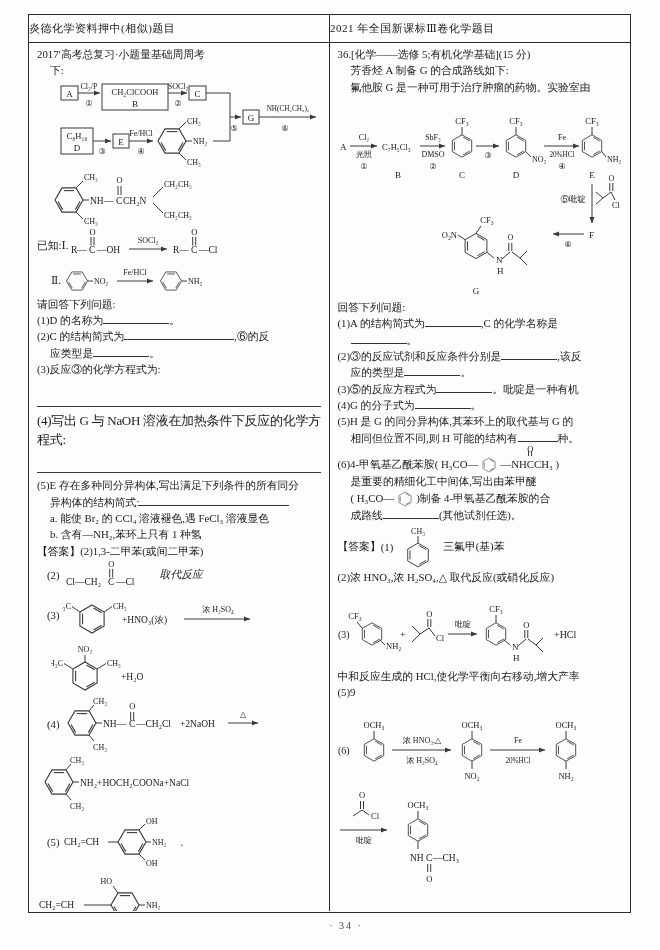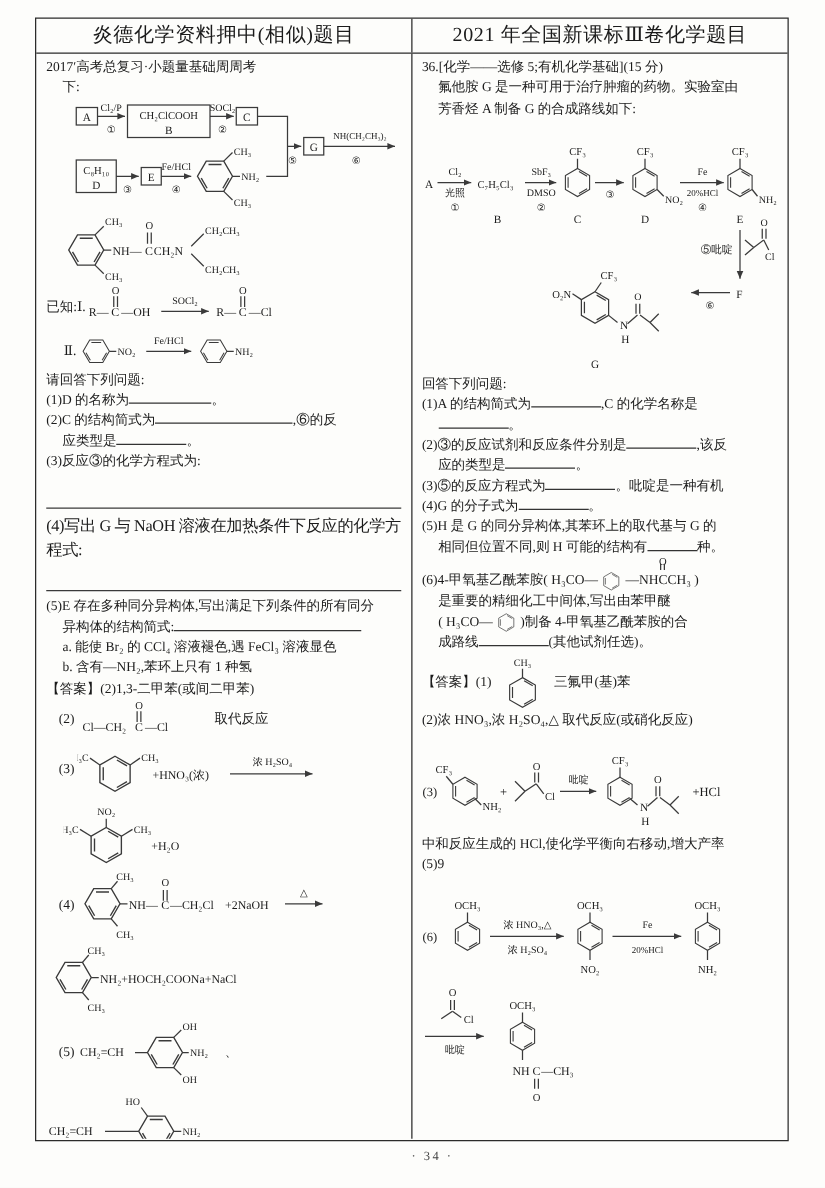--- a/index.html
+++ b/index.html
@@ -1,21 +1,21 @@
 <!DOCTYPE html>
 <html><head>
 <meta charset="utf-8">
 <style>
 *{margin:0;padding:0;box-sizing:border-box}
 html,body{width:660px;height:950px}
 body{background:#f4f4f1;font-family:"Liberation Serif","DejaVu Serif",serif;color:#1b1b1b}
 .page{position:relative;width:660px;height:950px;background:#fdfdfb;overflow:hidden}
 .frame{position:absolute;left:28px;top:14px;width:603px;height:899px;border:1.5px solid #2b2b2b;background:#fdfdfb}
 .hdr{display:flex;height:28px;border-bottom:1.5px solid #2b2b2b}
-.hdr .hcell{flex:1;text-align:center;line-height:27px;font-size:16px;letter-spacing:.5px}
+.hdr .hcell{flex:1;line-height:27px;font-size:11px;letter-spacing:.5px}
 .hdr .hcell:first-child{border-right:1.5px solid #2b2b2b}
 .cols{display:flex;height:868px}
 .col{width:50%;padding:3px 6px 0 8px;overflow:hidden}
 .col.colL{border-right:1.5px solid #2b2b2b}
 p.t{font-size:10.8px;line-height:1.42;margin:1px 0}
 p.ind{margin-left:13px}
 p.fit{font-size:13px;letter-spacing:-.3px}
 .bold{font-weight:normal}
 .blank{display:inline-block;border-bottom:1px solid #333;height:10px;vertical-align:baseline}
 .w40{width:40px}.w56{width:56px}.w66{width:66px}.w110{width:110px}.w150{width:150px}
@@ -189,21 +189,21 @@
       <svg class="mol" width="86" height="30">
         <g class="bond">
           <line x1="45.7" y1="9" x2="45.7" y2="17.5"></line>
                 <line x1="48.7" y1="9" x2="48.7" y2="17.5"></line>
         </g>
         <text x="2" y="25" class="s95">Cl—CH₂</text>
         <text x="44" y="25" class="s95">C</text>
         <text x="52" y="25" class="s95">—Cl</text>
         <text x="47.2" y="7" text-anchor="middle" class="s85">O</text>
       </svg>
-      <span style="margin-left:22px;">取代反应</span>
+      <span style="margin-left:10px;font-style:italic">取代反应</span>
     </div>
 
     <div class="row">
       <span class="lab" style="margin:0 2px 0 10px">(3)</span>
       <svg class="mol" width="200" height="48">
         <g class="bond">
           <line x1="17.9" y1="21" x2="10" y2="15.5"></line>
           <line x1="42.1" y1="21" x2="50" y2="15.5"></line>
           <line x1="122" y1="28" x2="188" y2="28" marker-end="url(#arr)"></line>
         </g>
@@ -290,22 +290,22 @@
       <use href="#benz" transform="translate(88,33) rotate(90)"></use>
       <text x="2" y="36" class="s95">CH₂=CH</text>
       <text x="75" y="12" text-anchor="end" class="s8">HO</text>
       <text x="75" y="61" text-anchor="end" class="s8">HO</text>
       <text x="109" y="36" class="s8">NH₂</text>
     </svg>
   </div>
 
   <div class="col">
     <p class="t">36.[化学——选修 5;有机化学基础](15 分)</p>
+    <p class="t ind">芳香烃 A 制备 G 的合成路线如下:</p>
     <p class="t ind">氟他胺 G 是一种可用于治疗肿瘤的药物。实验室由</p>
-    <p class="t ind">芳香烃 A 制备 G 的合成路线如下:</p>
 
     <svg class="blk" width="284" height="203">
       <g class="bond">
         <line x1="12" y1="50" x2="39" y2="50" marker-end="url(#arr)"></line>
         <line x1="82" y1="50" x2="107" y2="50" marker-end="url(#arr)"></line>
         <line x1="124" y1="38.8" x2="124" y2="31"></line>
         <line x1="138" y1="50" x2="161" y2="50" marker-end="url(#arr)"></line>
         <line x1="178" y1="38.8" x2="178" y2="31"></line>
         <line x1="187.7" y1="55.6" x2="193" y2="61"></line>
         <line x1="206" y1="50" x2="241" y2="50" marker-end="url(#arr)"></line>

